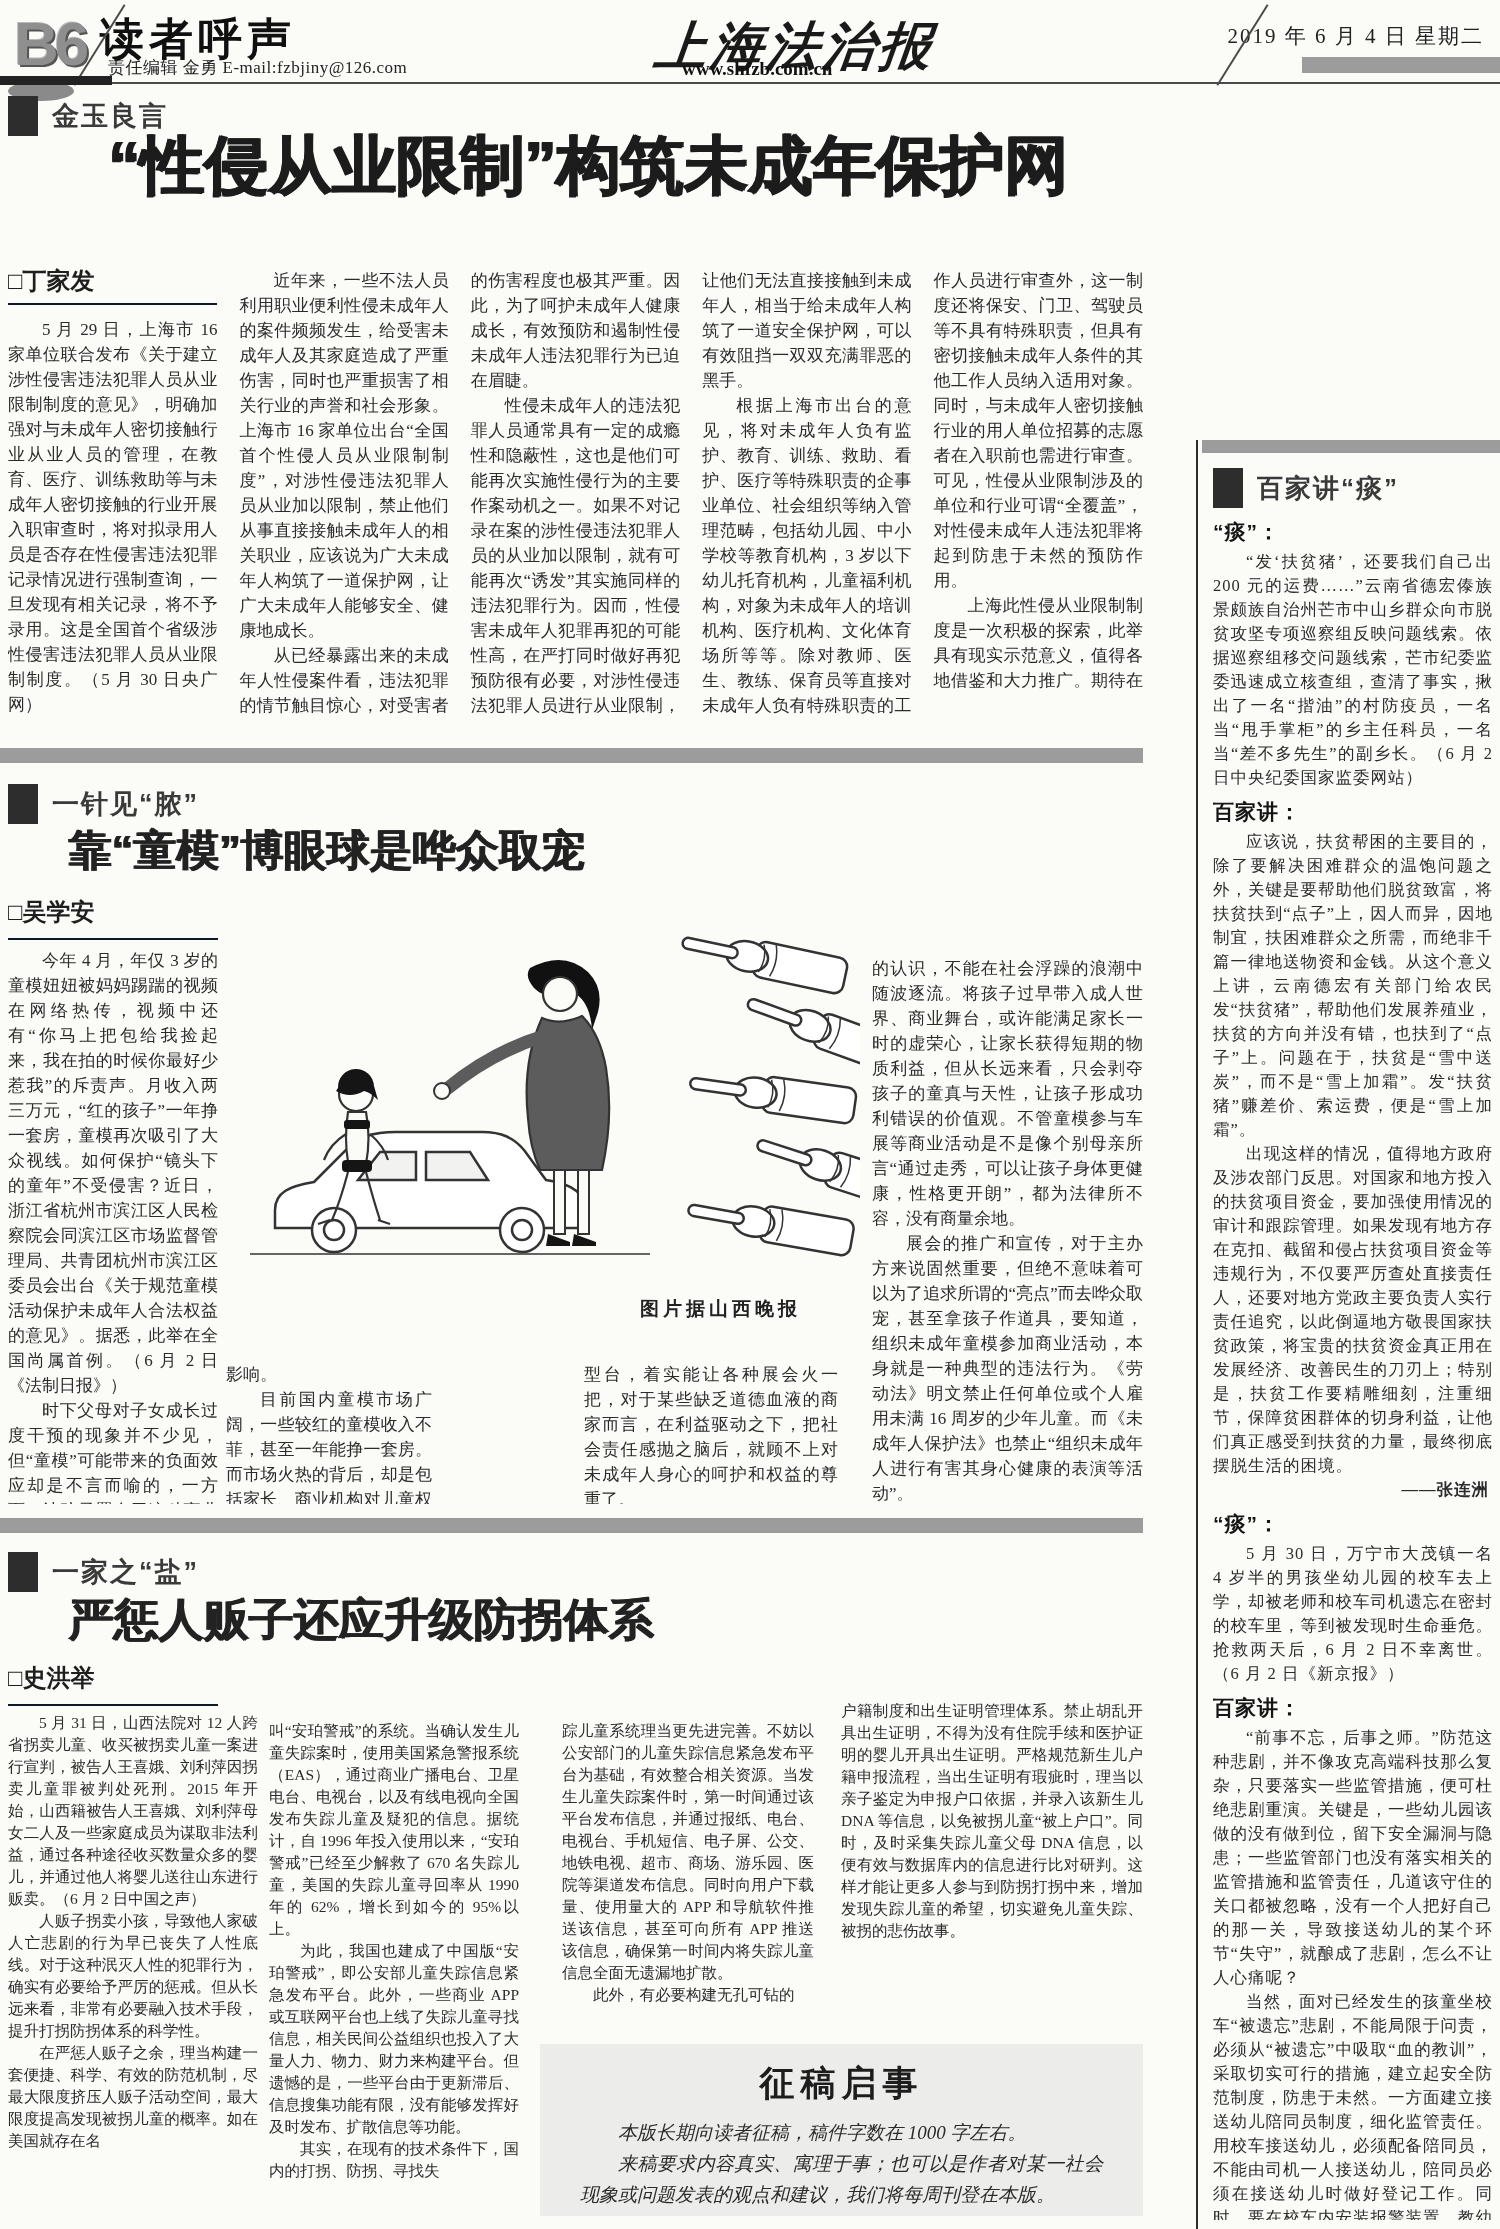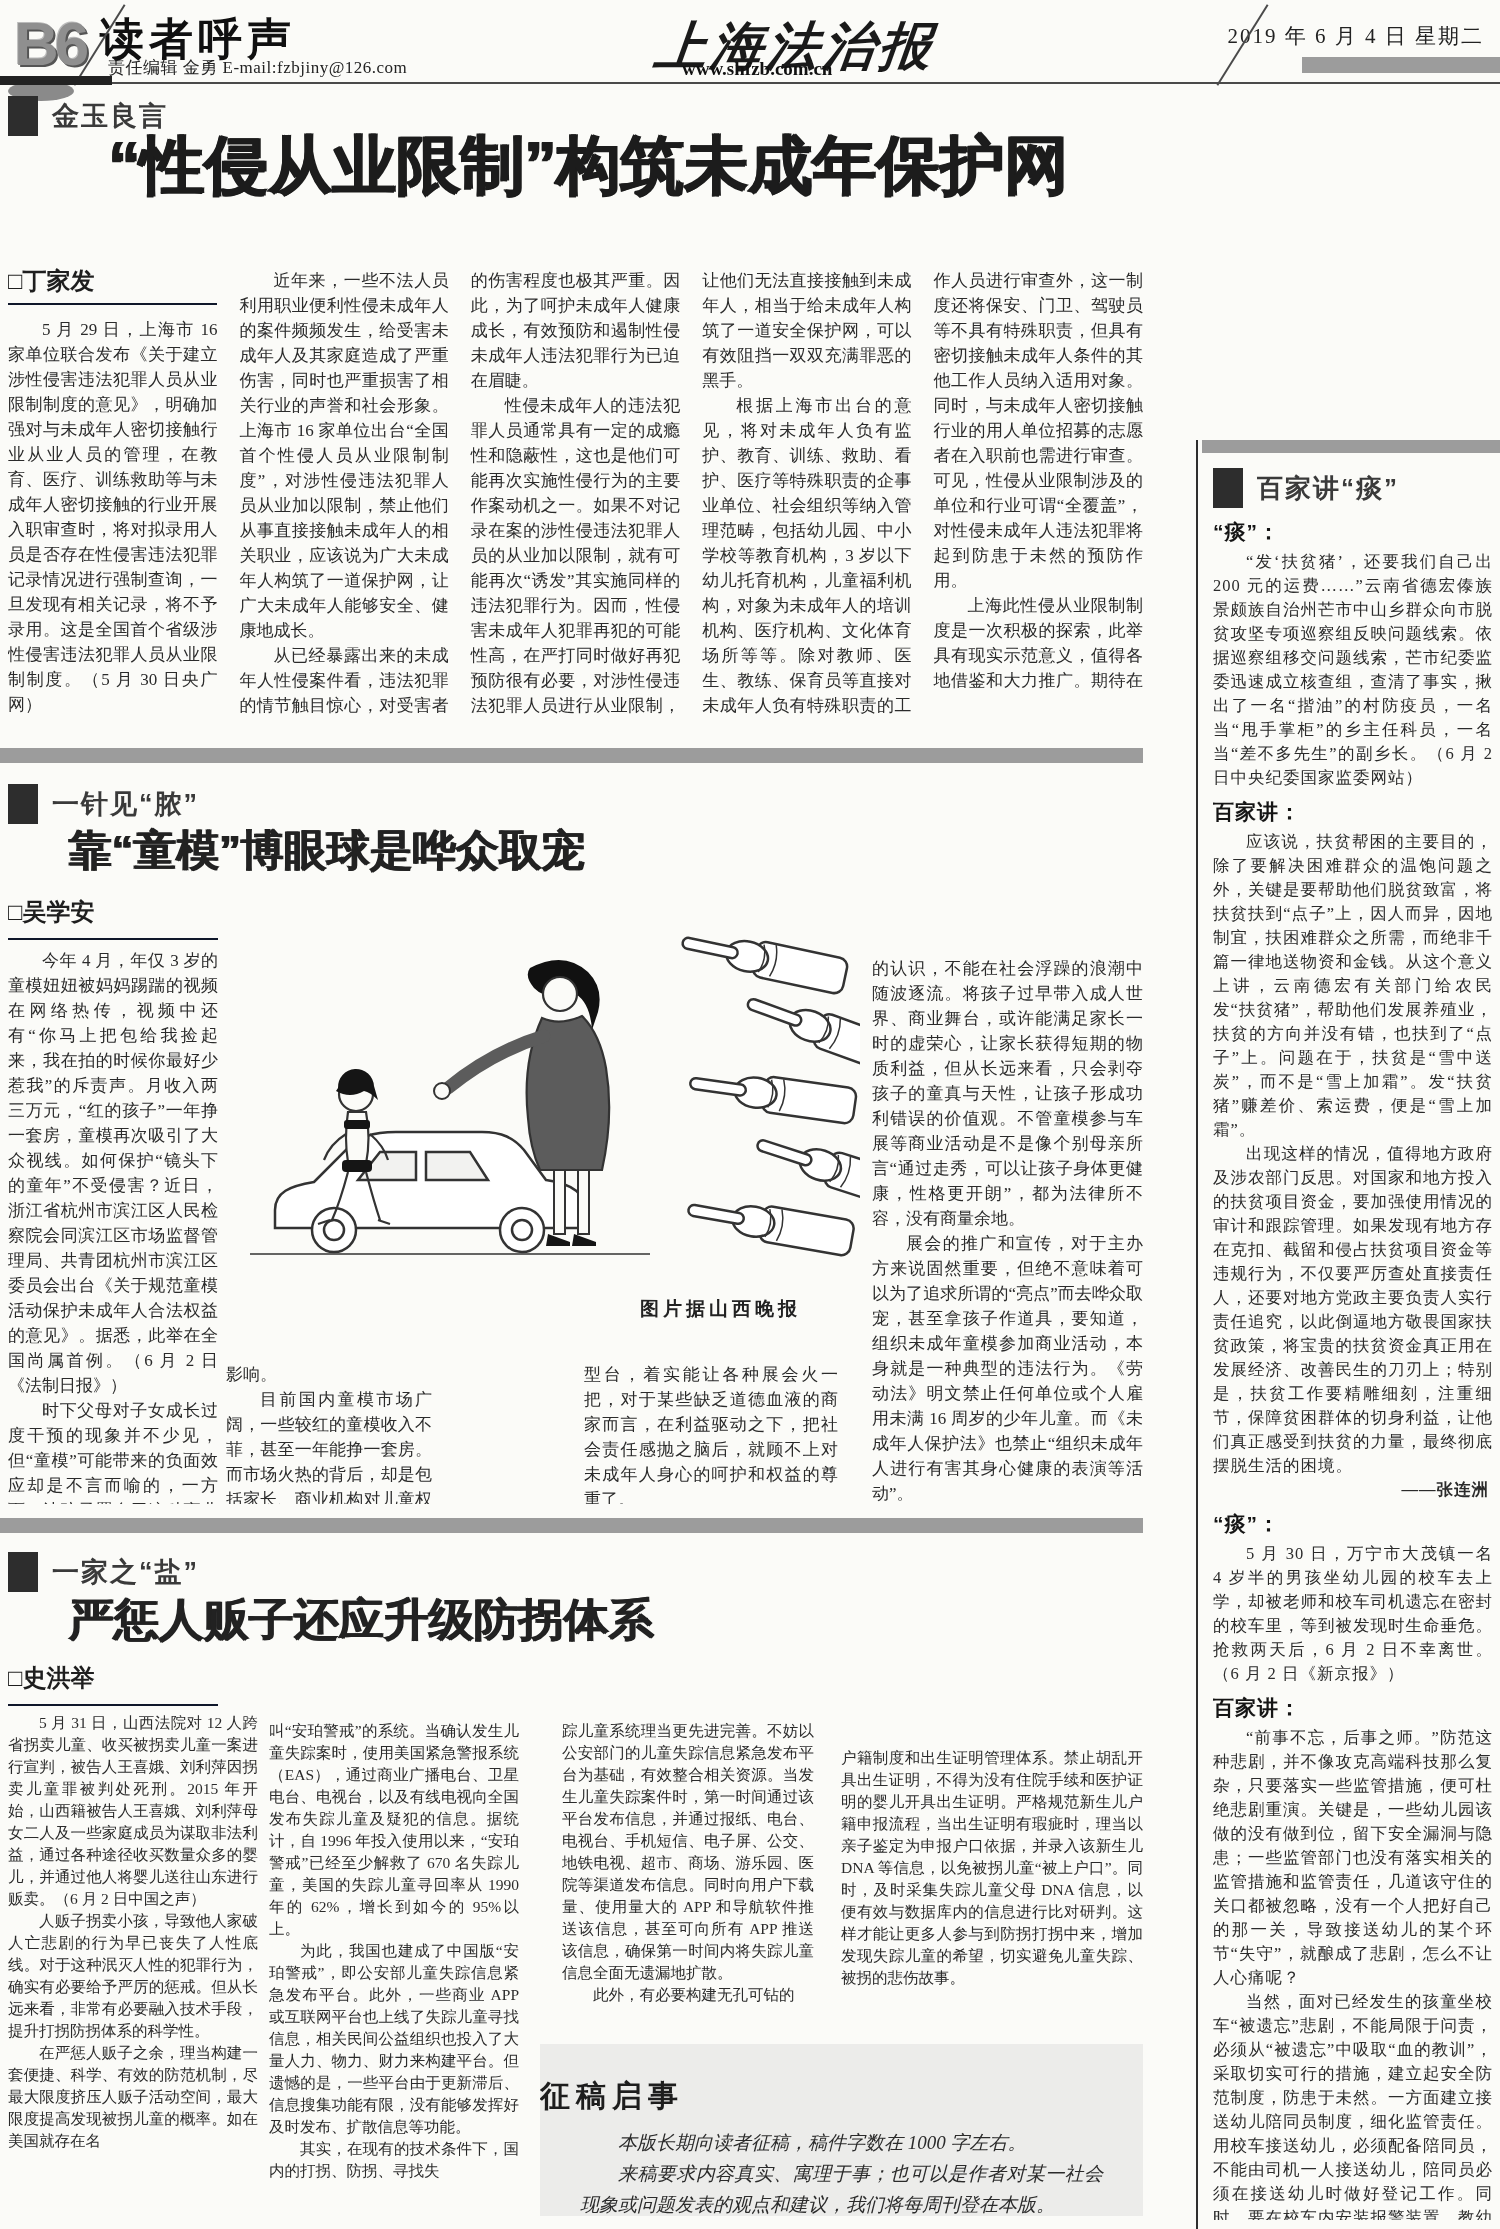--- a/index.html
+++ b/index.html
@@ -35,22 +35,22 @@
   .bodytext{font-size:17px;line-height:25px;text-align:justify;overflow:hidden;}
   .bodytext p{margin:0;text-indent:2em;}
   .bodytext p.noind{text-indent:0;margin-top:8px;}
   .cols5{column-count:5;column-gap:22px;column-fill:auto;height:100%;}
   .cols5 .byline{margin-bottom:12px;break-inside:avoid;}
   .a3text{font-size:15.5px;line-height:22px;}
   .caption{font-family:"Liberation Sans",sans-serif;font-weight:bold;font-size:19px;
            letter-spacing:4px;color:#222;}
   
   .notice{background:#ececea;overflow:hidden;}
-  .notice-title{font-family:"Liberation Sans",sans-serif;font-weight:bold;font-size:30px;
-                letter-spacing:6px;margin-top:32px;color:#1d1d1d;}
+  .notice-title{font-family:"Liberation Sans",sans-serif;font-weight:bold;font-size:35px;
+                letter-spacing:6px;text-align:center;margin-top:16px;color:#1d1d1d;}
   .notice-body{font-style:italic;font-size:19px;line-height:31px;padding:10px 40px 0 40px;text-align:justify;}
   .notice-body p{margin:0;text-indent:2em;}
   
   .vrule{border-left:2px solid #2e2e2e;}
   .sb{font-size:16.5px;line-height:24px;letter-spacing:1px;text-align:justify;overflow:hidden;}
   .sb .lbl{font-family:"Liberation Sans",sans-serif;font-weight:bold;font-size:21px;
            letter-spacing:1px;margin:10px 0 6px 0;color:#151515;}
   .sb p{margin:0;text-indent:2em;}
   .sb .attr{text-align:right;text-indent:0;font-weight:bold;padding-right:4px;}
   .sb .first-lbl{margin-top:0;}
@@ -196,21 +196,21 @@
   </div>
   <div class="abs bodytext a3text" style="left:269px;top:1712px;width:250px;height:512px;">
     <p class="noind">叫“安珀警戒”的系统。当确认发生儿童失踪案时，使用美国紧急警报系统（EAS），通过商业广播电台、卫星电台、电视台，以及有线电视向全国发布失踪儿童及疑犯的信息。据统计，自 1996 年投入使用以来，“安珀警戒”已经至少解救了 670 名失踪儿童，美国的失踪儿童寻回率从 1990 年的 62%，增长到如今的 95%以上。</p>
     <p>为此，我国也建成了中国版“安珀警戒”，即公安部儿童失踪信息紧急发布平台。此外，一些商业 APP 或互联网平台也上线了失踪儿童寻找信息，相关民间公益组织也投入了大量人力、物力、财力来构建平台。但遗憾的是，一些平台由于更新滞后、信息搜集功能有限，没有能够发挥好及时发布、扩散信息等功能。</p>
     <p>其实，在现有的技术条件下，国内的打拐、防拐、寻找失</p>
   </div>
   <div class="abs bodytext a3text" style="left:562px;top:1712px;width:252px;height:318px;">
     <p class="noind">踪儿童系统理当更先进完善。不妨以公安部门的儿童失踪信息紧急发布平台为基础，有效整合相关资源。当发生儿童失踪案件时，第一时间通过该平台发布信息，并通过报纸、电台、电视台、手机短信、电子屏、公交、地铁电视、超市、商场、游乐园、医院等渠道发布信息。同时向用户下载量、使用量大的 APP 和导航软件推送该信息，甚至可向所有 APP 推送该信息，确保第一时间内将失踪儿童信息全面无遗漏地扩散。</p>
     <p>此外，有必要构建无孔可钻的</p>
   </div>
-  <div class="abs bodytext a3text" style="left:841px;top:1739px;width:302px;height:318px;">
+  <div class="abs bodytext a3text" style="left:841px;top:1692px;width:302px;height:318px;">
     <p class="noind">户籍制度和出生证明管理体系。禁止胡乱开具出生证明，不得为没有住院手续和医护证明的婴儿开具出生证明。严格规范新生儿户籍申报流程，当出生证明有瑕疵时，理当以亲子鉴定为申报户口依据，并录入该新生儿 DNA 等信息，以免被拐儿童“被上户口”。同时，及时采集失踪儿童父母 DNA 信息，以便有效与数据库内的信息进行比对研判。这样才能让更多人参与到防拐打拐中来，增加发现失踪儿童的希望，切实避免儿童失踪、被拐的悲伤故事。</p>
   </div>
 
   <div class="abs notice" style="left:540px;top:2044px;width:603px;height:172px;">
     <div class="notice-title">征稿启事</div>
     <div class="notice-body">
       <p>本版长期向读者征稿，稿件字数在 1000 字左右。</p>
       <p>来稿要求内容真实、寓理于事；也可以是作者对某一社会现象或问题发表的观点和建议，我们将每周刊登在本版。</p>
       <p>来稿请发送 e-mail 至：kokomi621@sohu.com。</p>
     </div>

